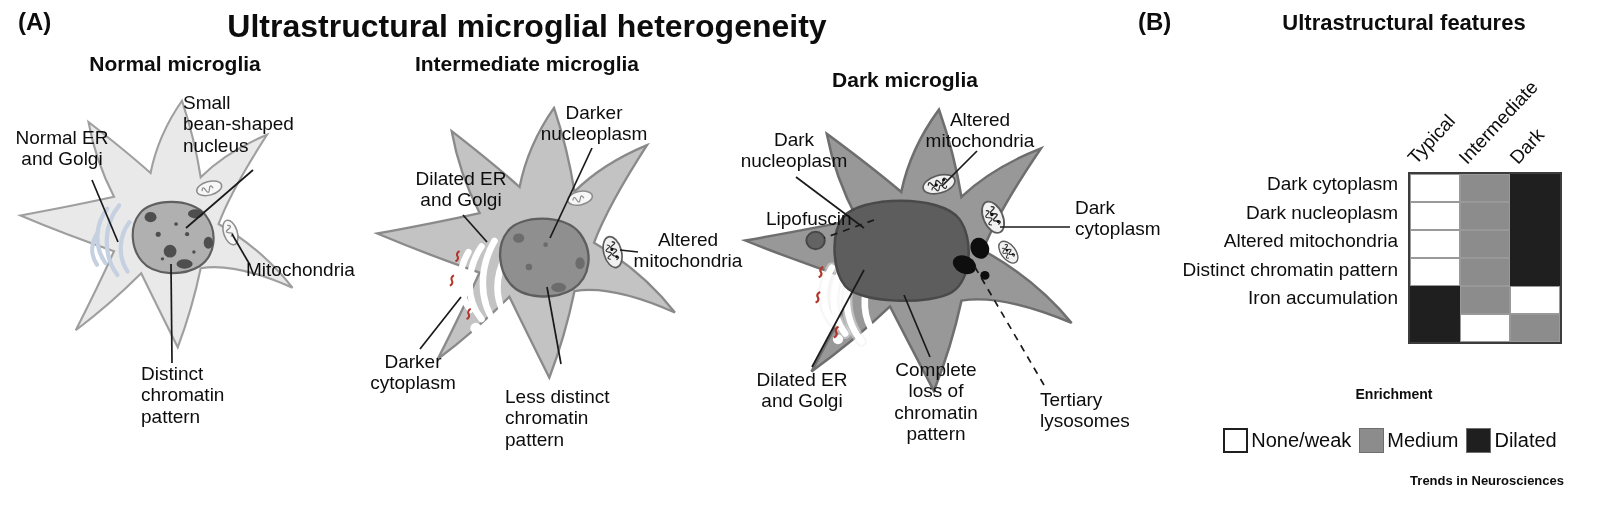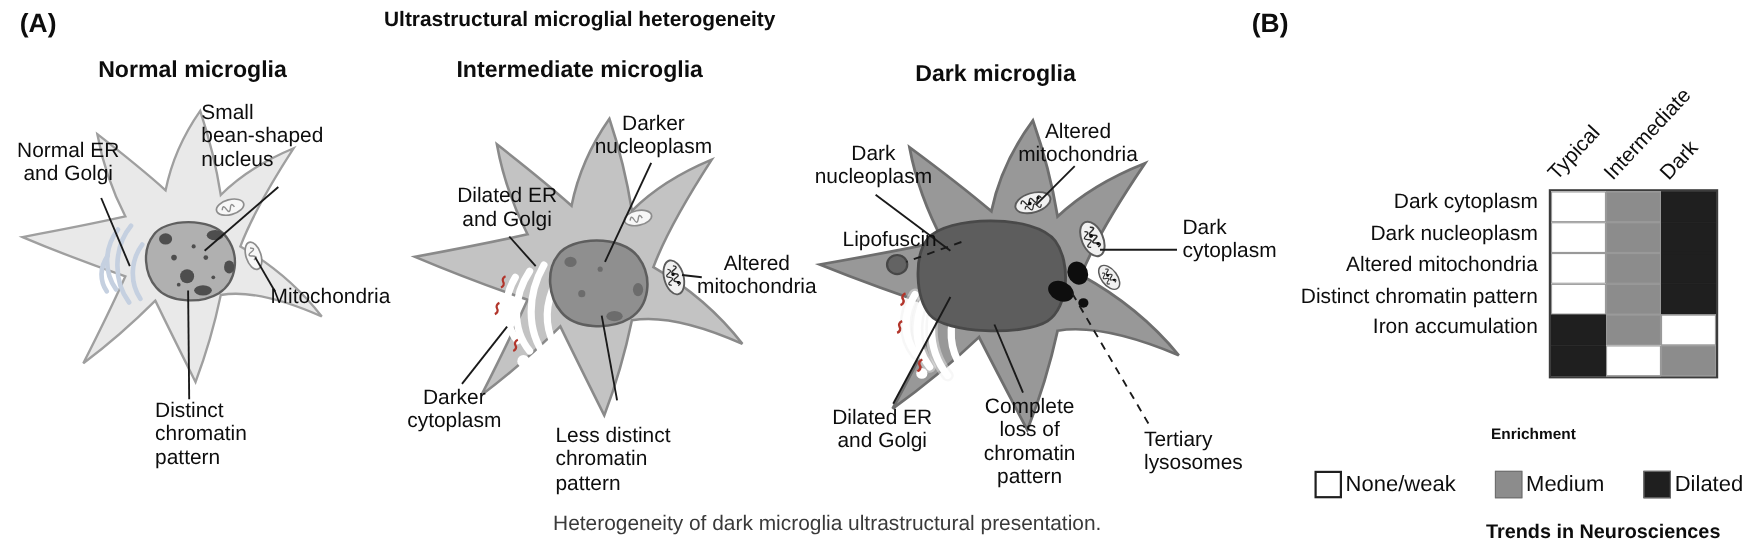--- a/index.html
+++ b/index.html
@@ -1,52 +1,52 @@
 <!DOCTYPE html>
 <html><head>
 <meta charset="utf-8">
 <style>
   html,body{margin:0;padding:0;background:#ffffff;}
   #figure{position:relative;width:1600px;height:508px;background:#ffffff;overflow:hidden;
           font-family:"Liberation Sans",sans-serif;color:#0d0d0d;}
   .panel-label{position:absolute;font-weight:bold;font-size:24px;white-space:nowrap;}
-  .fig-title{position:absolute;font-weight:bold;font-size:19px;transform:translateX(-50%);white-space:nowrap;}
+  .fig-title{position:absolute;font-weight:bold;font-size:32px;transform:translateX(-50%);white-space:nowrap;}
   .fig-title-b{position:absolute;font-weight:bold;font-size:22px;transform:translateX(-50%);white-space:nowrap;}
   .cell-heading{position:absolute;font-weight:bold;font-size:21px;transform:translateX(-50%);white-space:nowrap;}
   .a-label{position:absolute;font-size:19px;line-height:1.12;white-space:pre-line;}
   .a-label.center{transform:translateX(-50%);text-align:center;}
   .caption{position:absolute;left:752px;top:466px;transform:translateX(-50%);font-size:19px;color:#3a3a3a;white-space:nowrap;}
   #cells-svg{position:absolute;left:0;top:80px;}
   
   #hm-grid{position:absolute;left:1408px;top:172px;width:154px;height:172px;
            display:grid;grid-template-columns:repeat(3,1fr);grid-template-rows:repeat(6,1fr);
            border:2px solid #3c3c3c;box-sizing:border-box;}
   .hm-cell{border:1px solid #999;box-sizing:border-box;}
   #hm-row-labels{position:absolute;left:1128px;top:170px;width:274px;}
   .hm-row-label{height:28.6px;line-height:28.6px;text-align:right;font-size:19px;padding-right:4px;white-space:nowrap;}
   .hm-col-header{position:absolute;top:144px;height:26px;line-height:26px;font-size:19px;
                  transform-origin:0 100%;transform:rotate(-47deg);white-space:nowrap;}
   
   .legend-title{position:absolute;left:1394px;top:386px;transform:translateX(-50%);font-weight:bold;font-size:14px;white-space:nowrap;}
-  #legend-items{position:absolute;left:1200px;top:428px;width:380px;display:flex;justify-content:center;gap:36px;align-items:flex-end;}
+  #legend-items{position:absolute;left:1200px;top:428px;width:380px;display:flex;justify-content:center;gap:8px;align-items:flex-end;}
   .lg-item{display:flex;align-items:center;gap:3px;}
   .lg-swatch{width:25px;height:25px;display:inline-block;box-sizing:border-box;}
   .lg-label{font-size:20px;white-space:nowrap;}
-  .journal{position:absolute;right:36px;top:473px;font-weight:bold;font-size:18px;white-space:nowrap;}
+  .journal{position:absolute;right:36px;top:473px;font-weight:bold;font-size:13px;white-space:nowrap;}
 </style>
 </head>
 <body>
 
 <div id="figure">
 
   <div class="panel-label" style="left:18px;top:8px;">(A)</div>
   <div class="fig-title" style="left:527px;top:8px;">Ultrastructural microglial heterogeneity</div>
   <div class="cell-heading" style="left:175px;top:52px;">Normal microglia</div>
   <div class="cell-heading" style="left:527px;top:52px;">Intermediate microglia</div>
-  <div class="cell-heading" style="left:905px;top:56px;text-align:center;">Dark microglia</div>
+  <div class="cell-heading" style="left:905px;top:68px;text-align:center;">Dark microglia</div>
 
   <svg id="cells-svg" width="1140" height="400" viewBox="0 0 1140 400">
     <defs>
       <path id="cellBody" d="M163,100 Q172,55 200,15 Q215,60 222,105 Q252,75 300,55 Q258,120 243,160 Q295,190 330,235 Q262,205 222,212 Q212,260 195,305 Q170,255 152,218 Q115,255 75,285 Q102,232 120,192 Q62,172 10,150 Q75,138 120,128 Q98,85 90,40 Q135,75 163,100 Z"></path>
       <path id="nucleusBean" d="M150,148 C162,130 212,128 228,150 C243,170 239,198 220,210 C200,222 166,220 153,204 C140,189 138,163 150,148 Z"></path>
       <g id="mitoNormal">
         <ellipse rx="15" ry="8" fill="#f7f7f7" stroke="#8d8d8d" stroke-width="1.8"></ellipse>
         <path d="M-9,1 q2.2,-6.5 4.5,0 q2.2,6.5 4.5,0 q2.2,-6.5 4.5,0" fill="none" stroke="#8d8d8d" stroke-width="1.5"></path>
       </g>
       <g id="mitoAltered">
@@ -190,23 +190,23 @@
 cytoplasm</div>
   <div class="a-label center" style="left:802px;top:369px;">Dilated ER
 and Golgi</div>
   <div class="a-label center" style="left:936px;top:359px;">Complete
 loss of
 chromatin
 pattern</div>
   <div class="a-label" style="left:1040px;top:389px;">Tertiary
 lysosomes</div>
 
-  <div class="caption">Heterogeneity of dark microglia ultrastructural presentation.</div>
 
   <div class="panel-label" style="left:1138px;top:8px;">(B)</div>
+  <div class="fig-title-b" style="left:1404px;top:10px;">Ultrastructural features</div>
 
   <div id="hm-col-headers">
       <div class="hm-col-header" style="left: 1421px;">Typical</div>
       <div class="hm-col-header" style="left: 1472px;">Intermediate</div>
       <div class="hm-col-header" style="left: 1523px;">Dark</div>
     </div>
   <div id="hm-row-labels">
       <div class="hm-row-label">Dark cytoplasm</div>
       <div class="hm-row-label">Dark nucleoplasm</div>
       <div class="hm-row-label">Altered mitochondria</div>

